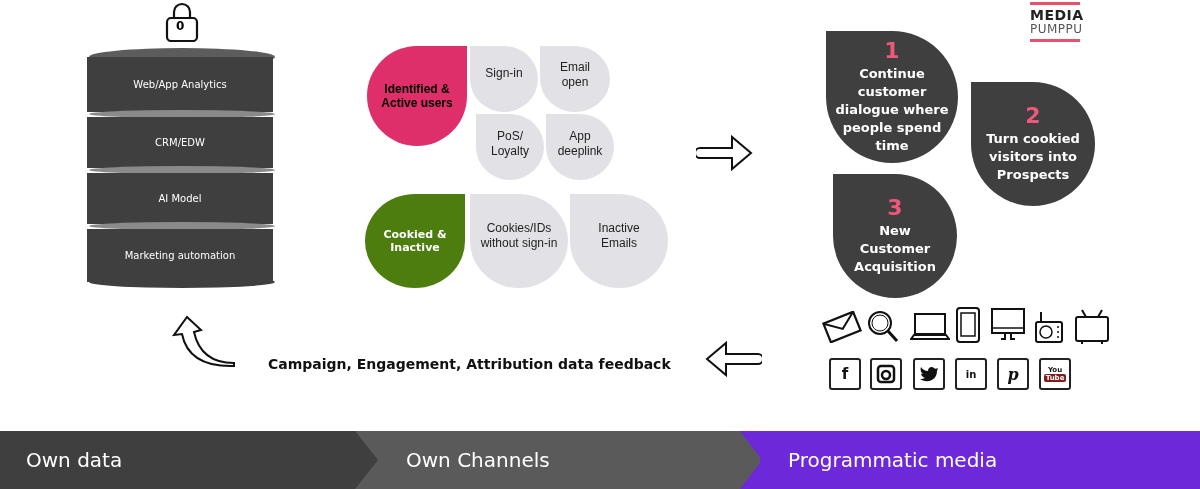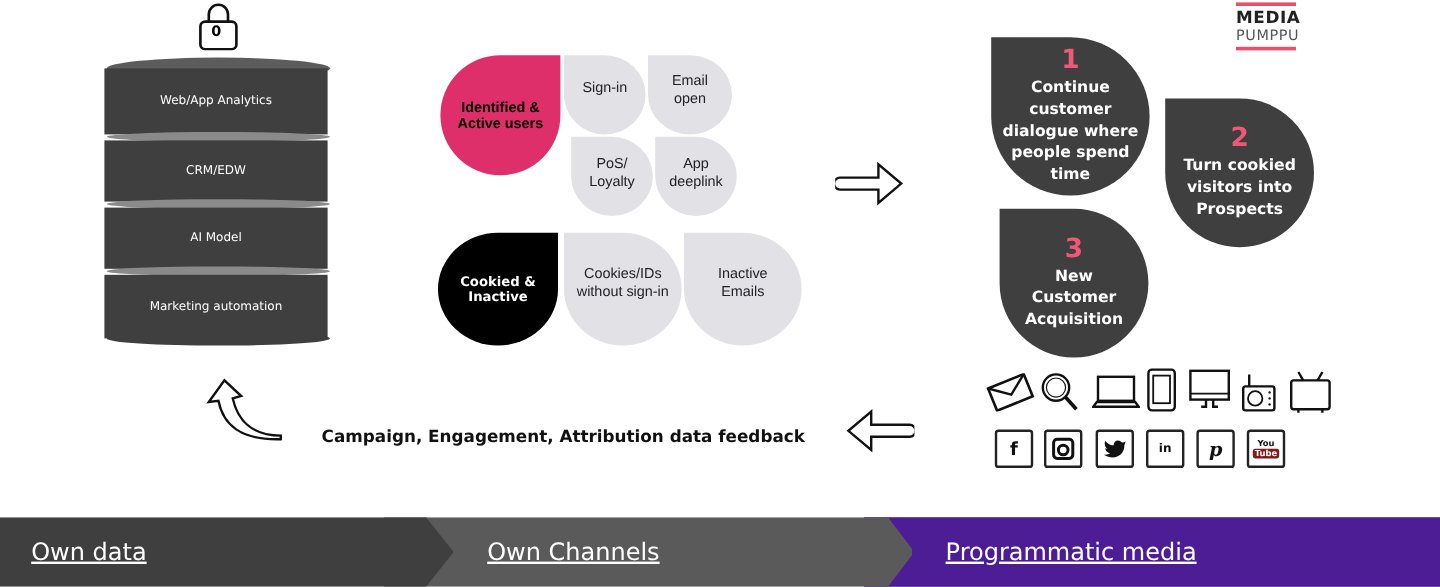--- a/index.html
+++ b/index.html
@@ -11,26 +11,26 @@
   .db-sep { position: absolute; left: 89px; width: 186px; height: 8px; background: #8a8a8a; border-radius: 50%; }
   .db-top { position: absolute; left: 89px; top: 48px; width: 186px; height: 18px; border-radius: 50%; background: #5c5c5c; }
   .db-bottom { position: absolute; left: 89px; top: 276px; width: 186px; height: 12px; border-radius: 50%; background: #3f3f3f; }
 
   
   .drop { position: absolute; display: flex; align-items: center; justify-content: center; text-align: center; box-sizing: border-box; }
   .tr-square { border-radius: 50% 0 50% 50%; }
   .tl-square { border-radius: 0 50% 50% 50%; }
   .pink { background: #de2f6b; color: #000000; font-weight: bold; font-size: 12px; }
   .grey-light { background: #e2e1e6; color: #222; font-size: 12px; line-height: 15px; }
-  .grey-dark { background: #000000; color: #fff; font-weight: bold; font-size: 11px; font-family: "DejaVu Sans", sans-serif; }
+  .grey-dark { background: #4d7c0f; color: #fff; font-weight: bold; font-size: 11px; font-family: "DejaVu Sans", sans-serif; }
   .dark { background: #3f3f3f; color: #fff; font-family: "DejaVu Sans", sans-serif; font-weight: bold; font-size: 13px; line-height: 18px; flex-direction: column; }
   .dark .num { color: #ef5878; font-size: 22px; line-height: 24px; margin-bottom: 2px; }
 
   
-  .bar { position: absolute; top: 431px; height: 58px; display: flex; align-items: center; color: #fff; font-family: "DejaVu Sans", sans-serif; font-size: 20px; text-decoration: underline; }
+  .bar { position: absolute; top: 431px; height: 58px; display: flex; align-items: center; color: #fff; font-family: "DejaVu Sans", sans-serif; font-size: 20px; }
   .feedback { position: absolute; left: 268px; top: 356px; font-family: "DejaVu Sans", sans-serif; font-weight: bold; font-size: 14px; color: #111; }
 
   .social { position: absolute; top: 358px; width: 32px; height: 32px; border: 2px solid #222; border-radius: 3px; box-sizing: border-box; display: flex; align-items: center; justify-content: center; font-weight: bold; font-size: 15px; color: #111; }
 
   .logo { position: absolute; left: 1030px; top: 2px; width: 50px; }
   .logo .line { height: 3px; background: #e8506e; }
   .logo .t1 { font-family: "DejaVu Sans", sans-serif; font-weight: bold; font-size: 14px; letter-spacing: 0.5px; color: #222; line-height: 16px; margin-top: 2px; }
   .logo .t2 { font-family: "DejaVu Sans", sans-serif; font-size: 12px; color: #555; letter-spacing: 0.5px; line-height: 13px; margin-bottom: 3px; }
 </style>
 </head>
@@ -148,21 +148,21 @@
 <svg class="abs" style="left:704px;top:339px" width="58" height="40" viewBox="0 0 58 40">
   <path d="M54 15 H22 V4 L3 20 L22 36 V25 H54 a5 5 0 0 0 0 -10 Z" fill="#fff" stroke="#111" stroke-width="2"></path>
 </svg>
 
 <div class="feedback">Campaign, Engagement, Attribution data feedback</div>
 
 <svg class="abs" style="left:170px;top:314px" width="70" height="56" viewBox="0 0 70 56">
   <path d="M64 49 C40 49 28 36 24 18 L31 16 L17 3 L4 21 L12 20 C16 40 30 53 64 52 Z" fill="#fff" stroke="#111" stroke-width="2"></path>
 </svg>
 
-<div class="bar" style="left:720px;width:480px;background:#4c1d95;">
+<div class="bar" style="left:720px;width:480px;background:#6d28d9;">
   <span style="margin-left:68px;">Programmatic media</span>
 </div>
 <svg class="abs" style="left:320px;top:431px" width="440" height="58" viewBox="0 0 440 58">
   <polygon points="0,0 420,0 442,29 420,58 0,58" fill="#5a5a5a"></polygon>
 </svg>
 <div class="bar" style="left:380px;width:340px;">
   <span style="margin-left:26px;">Own Channels</span>
 </div>
 <svg class="abs" style="left:0;top:431px" width="390" height="58" viewBox="0 0 390 58">
   <polygon points="0,0 355,0 378,29 355,58 0,58" fill="#3f3f3f"></polygon>

